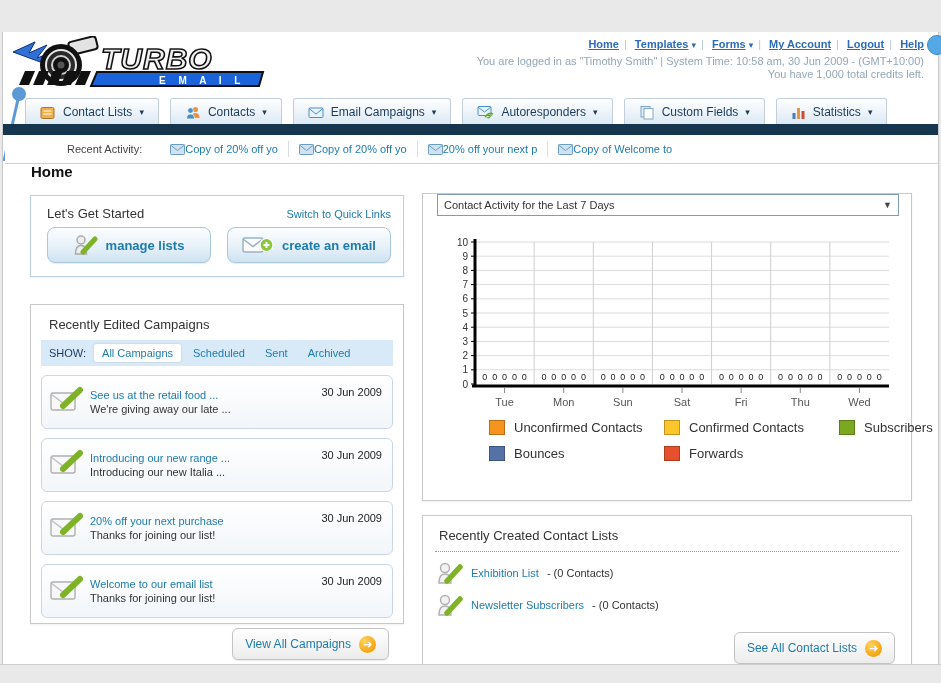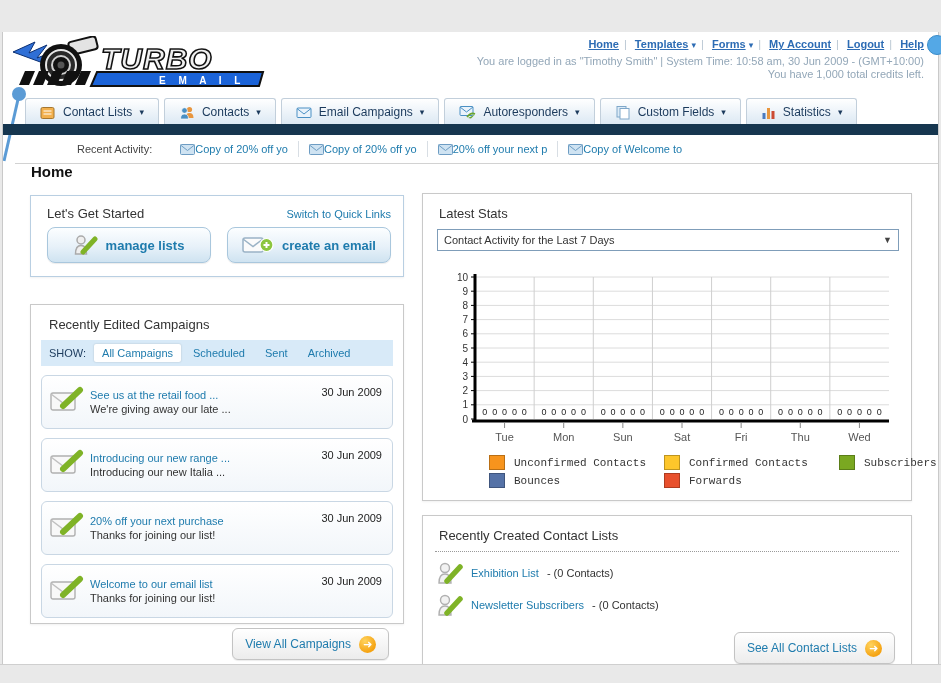--- a/index.html
+++ b/index.html
@@ -16,29 +16,29 @@
   #topnav a{color:#2d6cb4;text-decoration:underline;cursor:pointer;font-weight:bold;}
   #topnav .sep{color:#b9c6d2;margin:0 5px;}
   #topnav .arr{color:#2d6cb4;font-size:9px;}
   #login-line,#credits-line{position:absolute;right:14px;font-size:11px;color:#93a7b8;text-align:right;white-space:nowrap;}
   #login-line{top:23px;}
   #credits-line{top:36px;}
   #help-bubble{position:absolute;top:3px;right:-9px;width:18px;height:18px;border-radius:50%;
     background:#54a8e6;border:1px solid #3a8cc9;}
 
   
-  #tabbar{position:absolute;top:66px;left:22px;right:8px;height:27px;display:flex;gap:5px;}
+  #tabbar{position:absolute;top:66px;left:22px;right:8px;height:27px;display:flex;gap:11px;}
   .tab{display:inline-flex;align-items:center;gap:7px;padding:0 14px;height:26px;
     background:linear-gradient(#ffffff,#e9f1f8 60%,#dbe8f3);border:1px solid #c2cfdb;border-bottom:none;
     border-radius:3px 3px 0 0;color:#1b3a5c;font-size:12px;cursor:pointer;white-space:nowrap;}
   .tab .arr{font-size:9px;color:#1b3a5c;}
   #darkbar{position:absolute;top:92px;left:0;right:0;height:11px;background:#16364f;}
 
   
-  #recent-activity{position:absolute;top:103px;left:12px;right:0;height:28px;display:flex;align-items:center;
+  #recent-activity{position:absolute;top:103px;left:2px;right:0;height:28px;display:flex;align-items:center;
     padding-left:62px;border-bottom:1px solid #d2d2d2;background:#fff;font-size:11px;}
   #recent-activity .ra-label{color:#444;margin-right:18px;}
   .ra-item{display:flex;align-items:center;color:#1e7bad;padding:0 10px;height:16px;
     border-right:1px solid #d8dee4;cursor:pointer;white-space:nowrap;overflow:hidden;}
   .ra-item:last-child{border-right:none;}
 
   #page-title{position:absolute;top:131px;left:28px;font-size:15px;font-weight:bold;color:#111;}
 
   
   .panel{position:absolute;background:#fff;border:1px solid #c9c9c9;box-shadow:0 1px 2px rgba(0,0,0,0.06);}
@@ -75,21 +75,21 @@
   .arrow-circle{display:inline-flex;align-items:center;justify-content:center;width:17px;height:17px;border-radius:50%;
     background:radial-gradient(circle at 35% 30%,#ffd35e,#f5a312 70%);color:#fff;font-size:11px;font-weight:bold;}
   #campaigns-footer{display:flex;justify-content:flex-end;padding:10px 14px 0 0;}
 
   
   #panel-stats .panel-title{padding:12px 14px 8px 16px;}
   #stats-select{display:flex;justify-content:space-between;align-items:center;margin:0 12px 0 14px;height:20px;
     border:1px solid #7f9db9;background:#fff;font-size:11px;color:#333;padding:0 6px;cursor:pointer;}
   #stats-select .arr{font-size:9px;color:#444;}
   #chart-wrap{margin:16px 0 0 22px;}
-  #legend{display:grid;grid-template-columns:175px 175px 120px;row-gap:3px;margin:4px 0 0 66px;font-size:11px;color:#333;font-family:Liberation Mono, monospace;}
+  #legend{display:grid;grid-template-columns:175px 175px 120px;row-gap:11px;margin:4px 0 0 66px;font-size:13px;color:#333;}
   .legend-item{display:flex;align-items:center;gap:9px;}
   .swatch{width:14px;height:13px;display:inline-block;border:1px solid rgba(0,0,0,.25);}
 
   
   #panel-lists .panel-title{padding:12px 14px 6px 16px;}
   #lists-sep{border-top:1px dotted #9a9a9a;margin:2px 12px 4px 12px;}
   .list-row{display:flex;align-items:center;gap:8px;padding:4px 0 2px 14px;font-size:11px;}
   .list-link{color:#1e7bad;cursor:pointer;}
   .list-suffix{color:#333;}
   #lists-footer{display:flex;justify-content:flex-end;padding:12px 16px 0 0;}
@@ -329,21 +329,20 @@
 
       <div id="campaigns-footer">
         <span class="btn-view">
           <span>View All Campaigns</span>
           <span class="arrow-circle">➜</span>
         </span>
       </div>
     </div>
 
     <div class="panel" id="panel-stats">
-      <div class="panel-title">Latest Stats</div>
       <div id="stats-select">
         <span>Contact Activity for the Last 7 Days</span>
         <span class="arr">▼</span>
       </div>
       <div id="chart-wrap">
         <svg id="stats-chart" width="448" height="180">
             <line x1="26" y1="152" x2="30" y2="152" stroke="#000" stroke-width="1"></line>
             <text x="23" y="155.5" text-anchor="end" font-size="10" fill="#333" font-family="Liberation Sans, sans-serif">0</text>
             <line x1="30" y1="137.8" x2="444" y2="137.8" stroke="#dcdcdc" stroke-width="1"></line>
             <line x1="26" y1="137.8" x2="30" y2="137.8" stroke="#000" stroke-width="1"></line>

